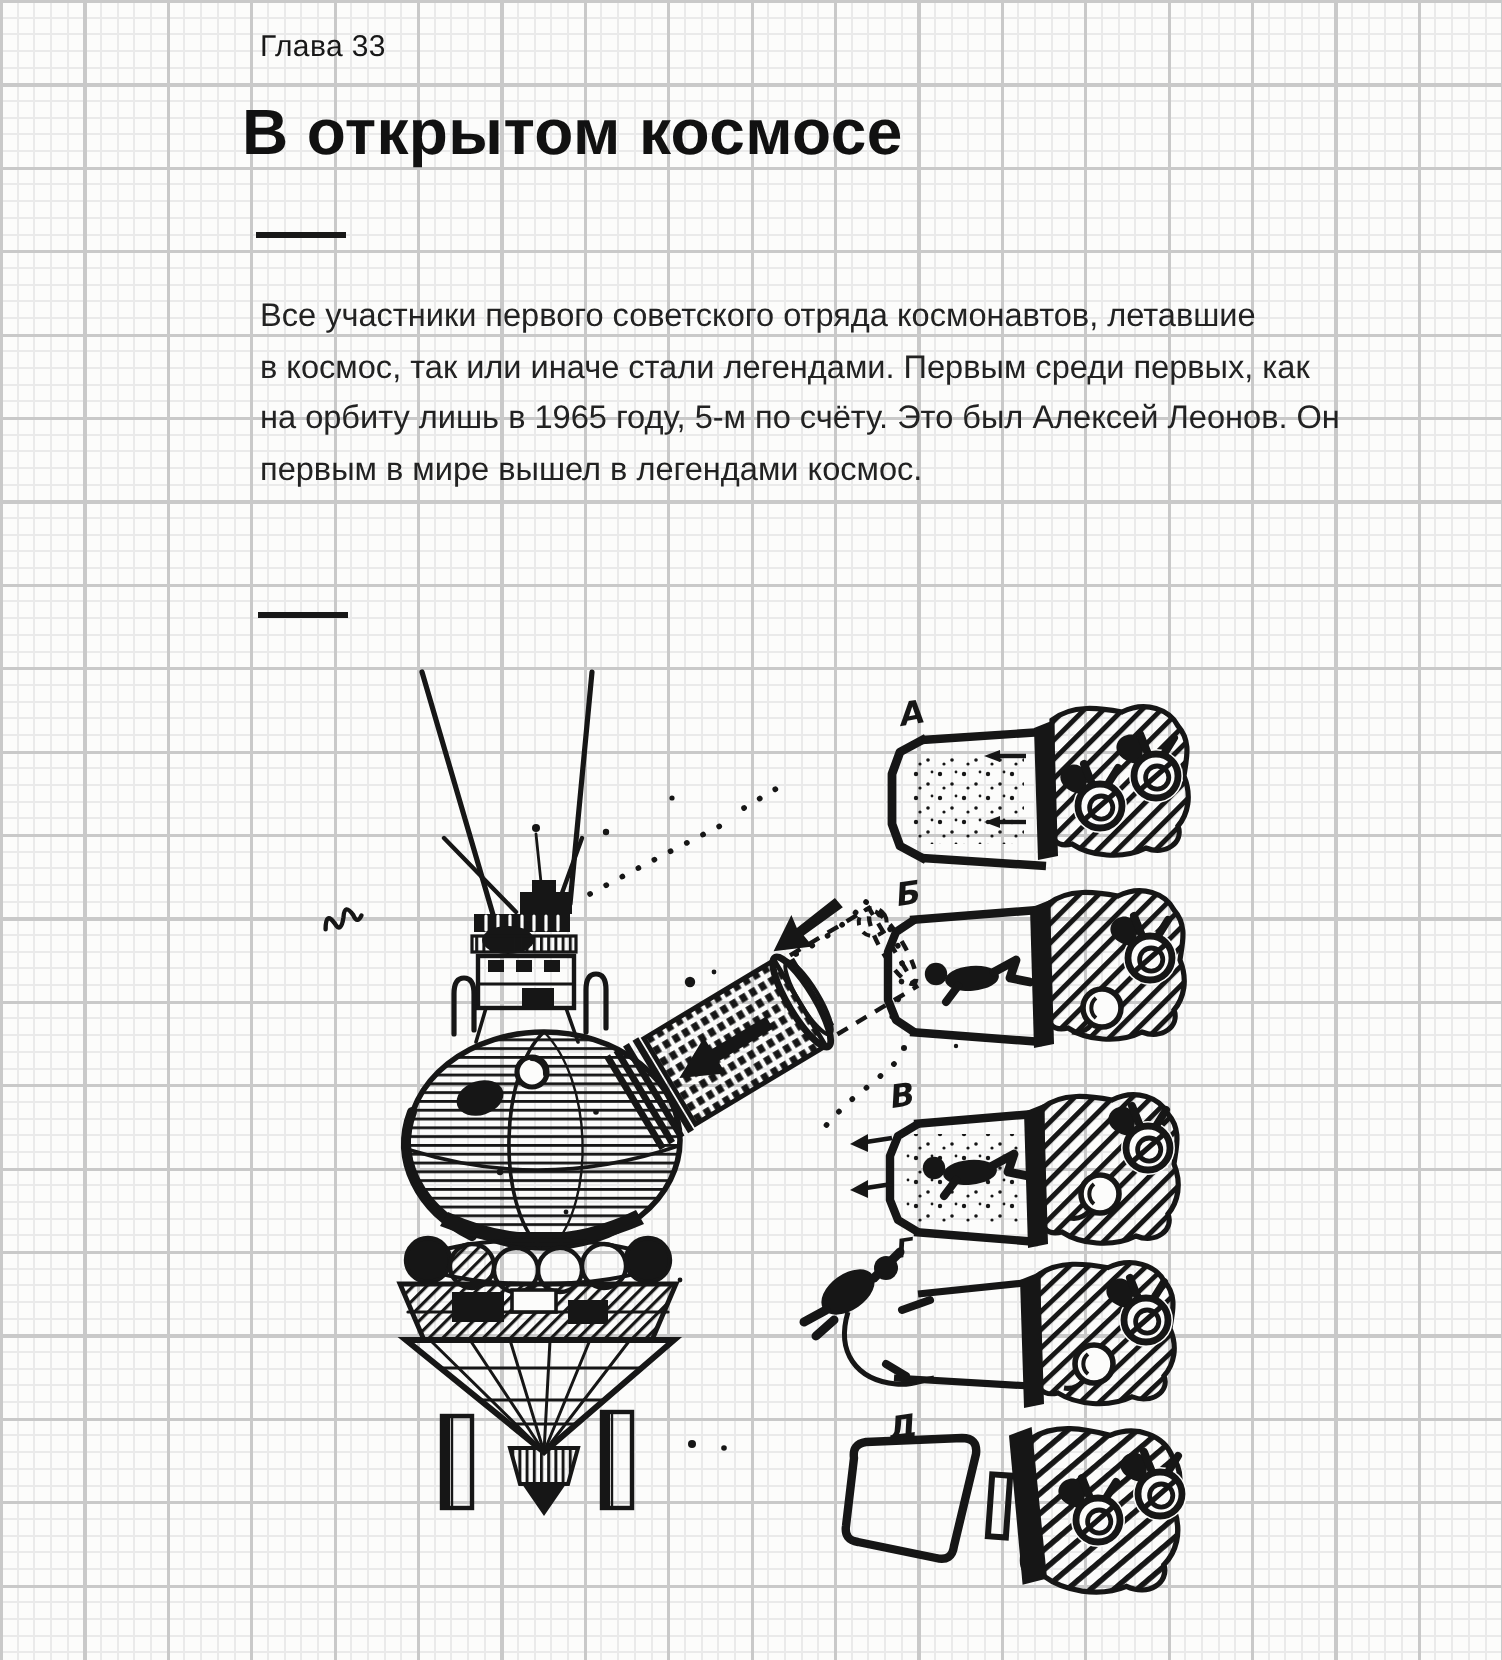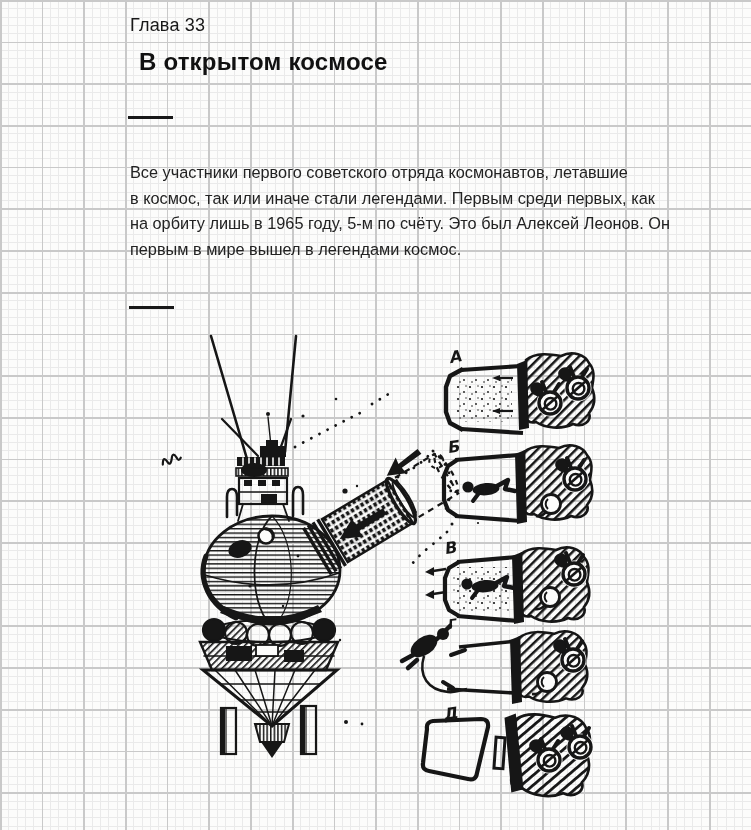--- a/index.html
+++ b/index.html
@@ -12,34 +12,34 @@
     position:absolute;left:0;top:0;width:751px;height:830px;
     background-color:#fcfcfb;
     background-image:
       repeating-linear-gradient(to right,#c9c9c9 0 1.6px,transparent 1.6px 41.7px),
       repeating-linear-gradient(to bottom,#c9c9c9 0 1.6px,transparent 1.6px 41.7px),
       repeating-linear-gradient(to right,#eaeaea 0 1px,transparent 1px 8.34px),
       repeating-linear-gradient(to bottom,#eaeaea 0 1px,transparent 1px 8.34px);
   }
   .chapter{
     position:absolute;left:130px;top:15px;
-    font-size:18px;color:#181818;letter-spacing:.2px;
+    font-size:15px;color:#181818;letter-spacing:.2px;
   }
   .title{
-    position:absolute;left:139px;top:48px;
-    font-size:24px;font-weight:bold;color:#111;letter-spacing:.2px;
+    position:absolute;left:121px;top:48px;
+    font-size:32px;font-weight:bold;color:#111;letter-spacing:.2px;
   }
   .rule{
     position:absolute;height:2.6px;background:#181818;width:45px;
   }
   .rule.r1{left:128px;top:116px;}
   .rule.r2{left:129px;top:306px;}
   .paragraph{
     position:absolute;left:130px;top:146px;width:580px;
-    font-size:16.3px;line-height:25.6px;color:#222;margin-top:14px;
+    font-size:16.3px;line-height:25.6px;color:#222;
   }
   .paragraph div{white-space:nowrap;}
   svg text.stage-label{
     font-family:"DejaVu Sans",sans-serif;
     font-style:italic;font-weight:bold;
     fill:#161616;
   }
 </style>
 </head>
 <body>

